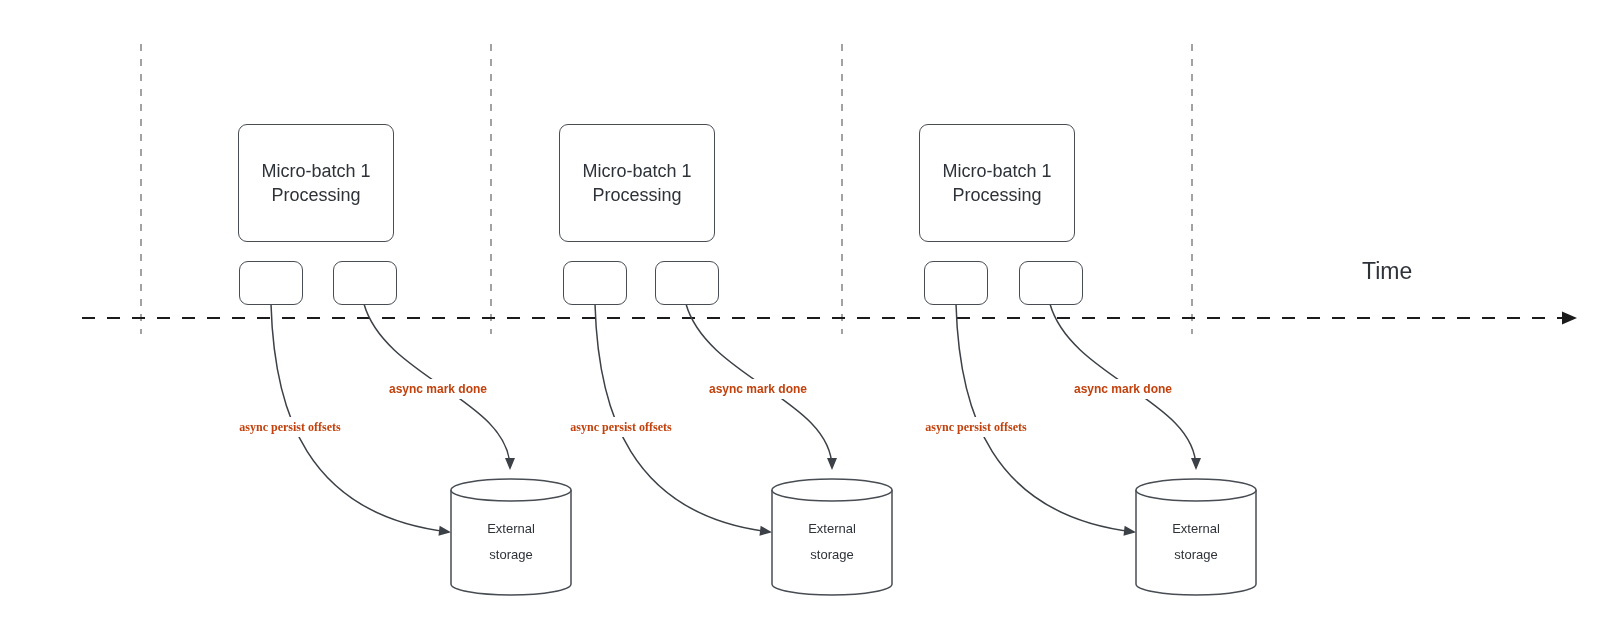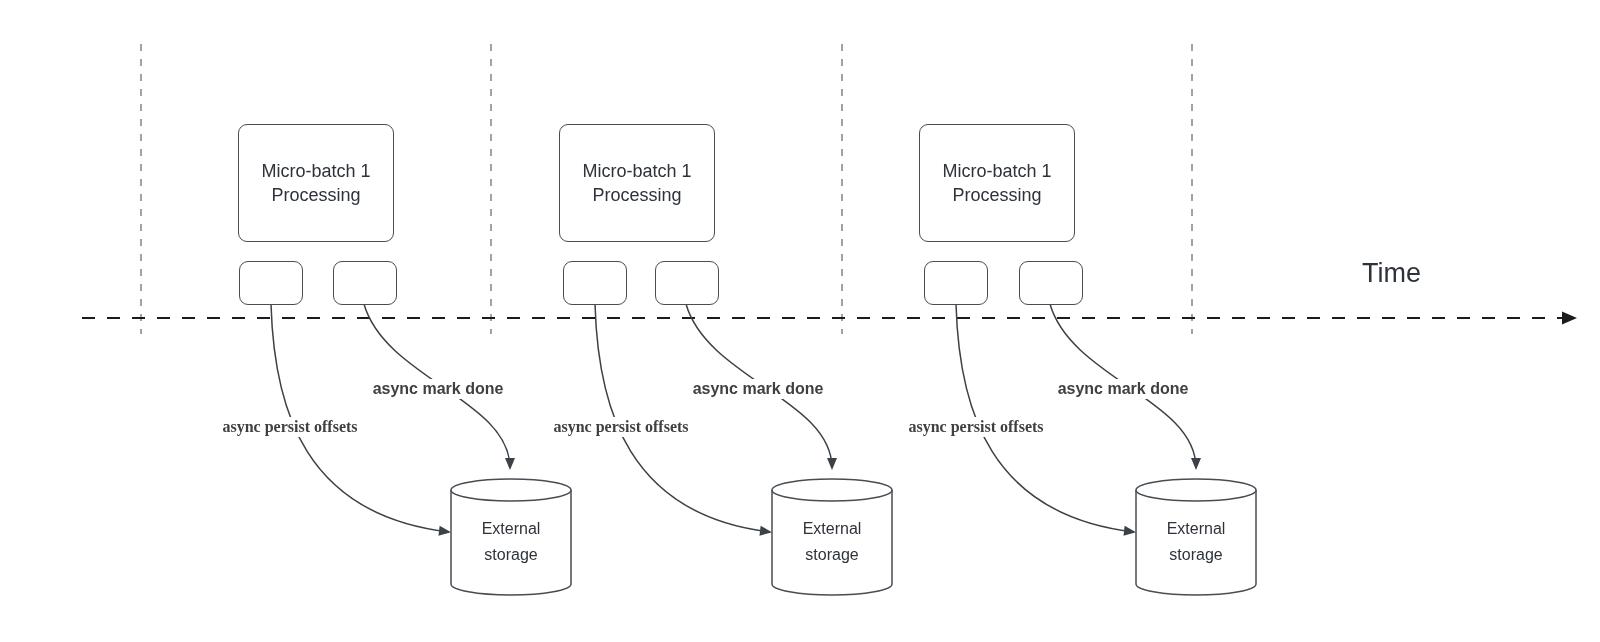--- a/index.html
+++ b/index.html
@@ -24,34 +24,34 @@
     text-align:center;
     color:#2e333a;font-size:18px;line-height:24px;
   }
   .smallbox{width:64px;height:44px;top:261px;}
   .edge-label{
     position:absolute;
     transform:translateX(-50%);
     background:#ffffff;
     padding:0 3px;
     white-space:nowrap;
-    font-size:16px;font-weight:700;color:#404040;
+    font-size:12px;font-weight:700;color:#c2410c;
     line-height:20px;
   }
   .persist-label{top:417px;font-family:Liberation Serif, serif;}
   .done-label{top:379px;}
   .storage-text{
     position:absolute;top:516px;width:140px;
     transform:translateX(-50%);
     text-align:center;
-    color:#2e333a;font-size:16px;line-height:26px;
+    color:#2e333a;font-size:13px;line-height:26px;
   }
   .time-label{
     position:absolute;left:1362px;top:258px;
-    font-size:27px;color:#2e333a;
+    font-size:23px;color:#2e333a;
   }
   .tline{display:block;}
 </style>
 </head>
 <body>
 
 <div class="canvas">
 
   <svg class="layer" width="1600" height="642" viewBox="0 0 1600 642">
     <defs>

